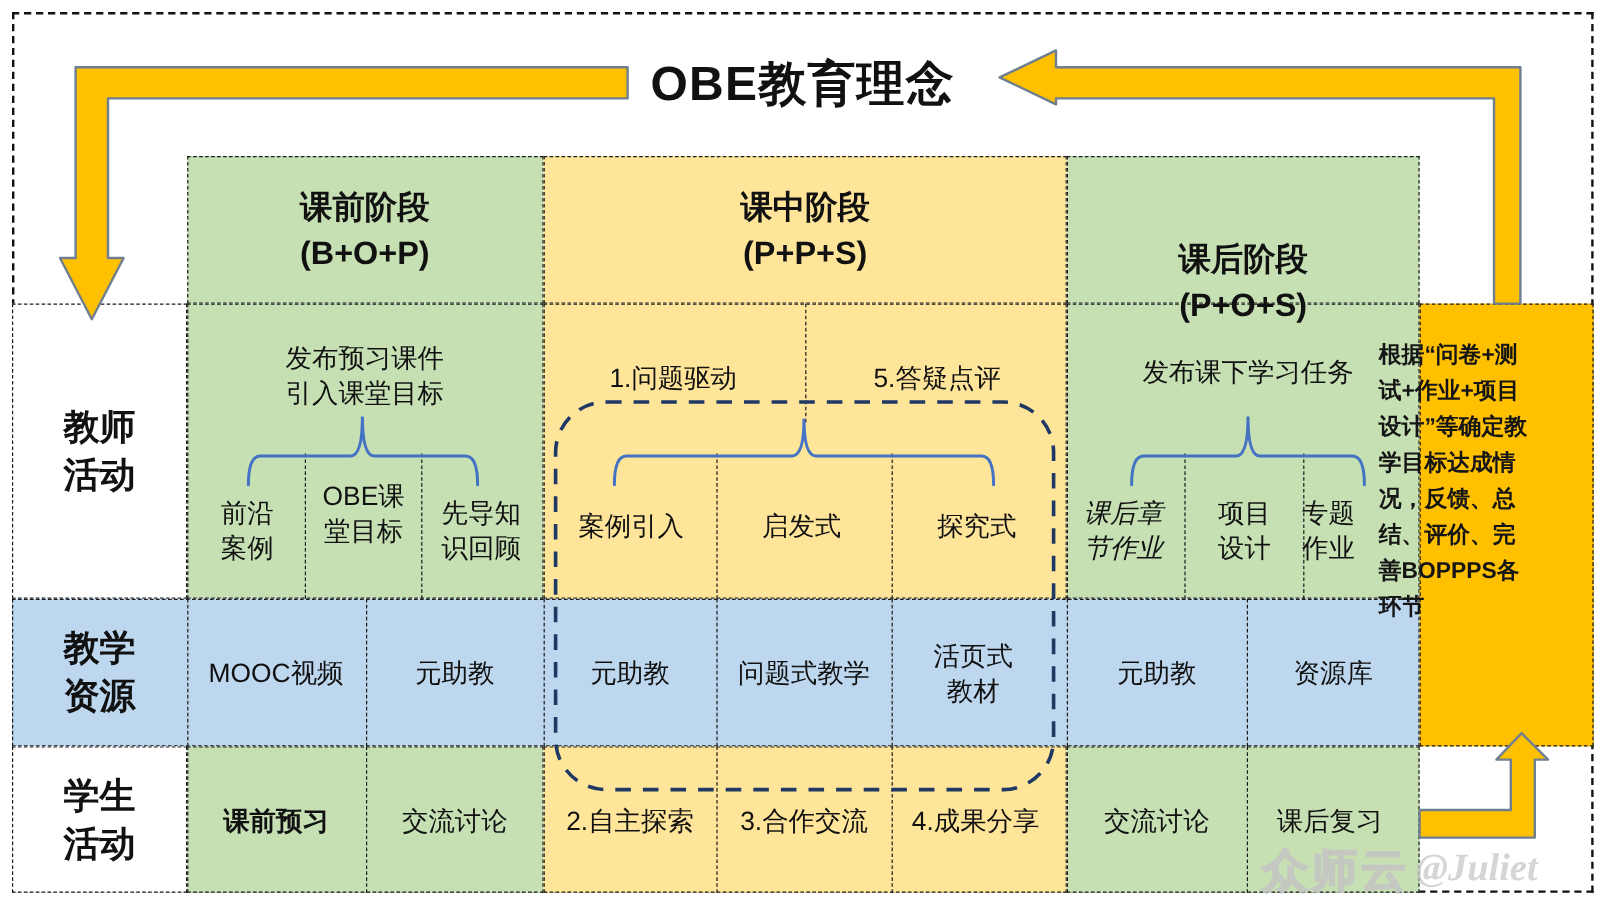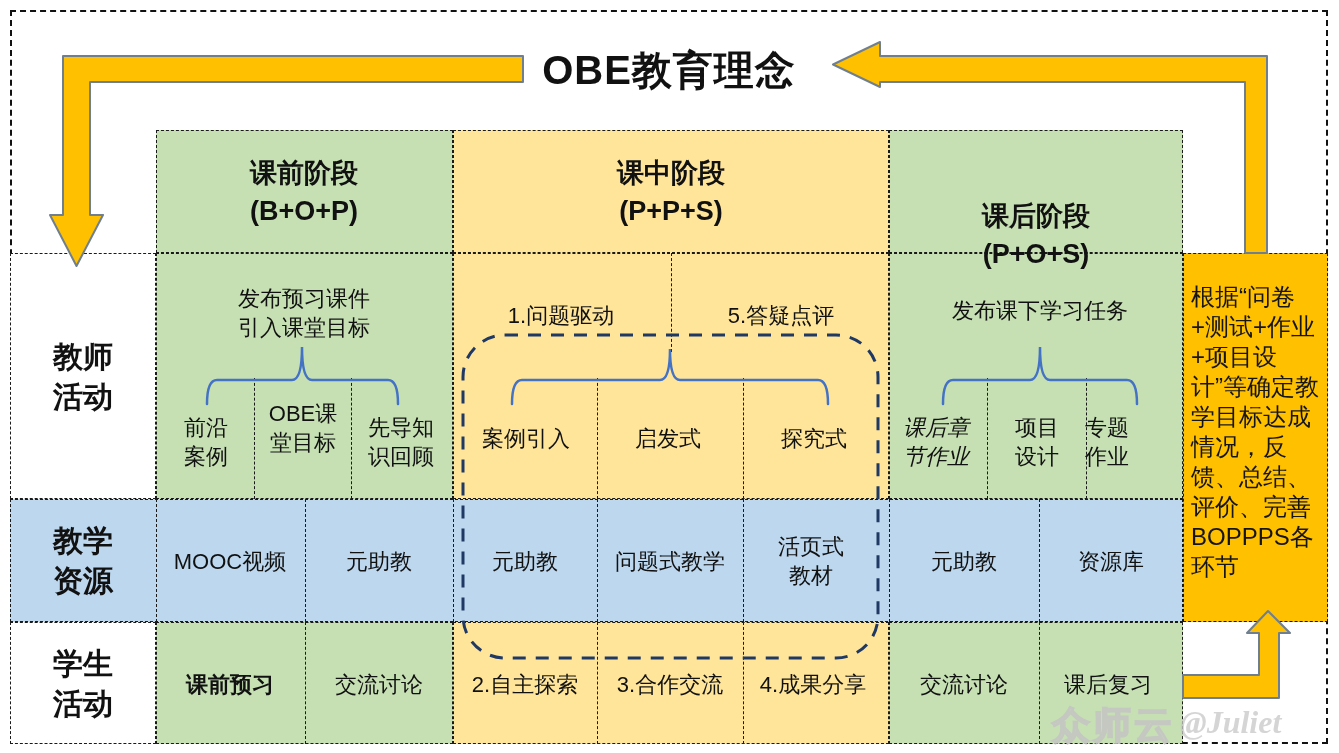--- a/index.html
+++ b/index.html
@@ -16,22 +16,22 @@
   .outer{position:absolute;left:10px;top:10px;width:1318px;height:734px;border:2px dashed #111;box-sizing:border-box;background:transparent;}
   .vsep{position:absolute;width:0;border-left:1.5px dashed #1a1a1a;}
   .txt{
     position:absolute;transform:translate(-50%,-50%);text-align:center;
     white-space:pre-line;line-height:29px;font-size:22px;z-index:10;
   }
   .title{font-size:40px;font-weight:bold;line-height:46px;letter-spacing:1px;}
   .header{font-size:27px;font-weight:bold;line-height:38px;}
   .rowlabel{font-size:30px;font-weight:bold;line-height:40px;}
   .panel-text{
-    position:absolute;left:1191px;top:282px;width:132px;z-index:10;
-    font-size:24px;line-height:30px;text-align:left;color:#151515;
+    position:absolute;left:1149px;top:282px;width:132px;z-index:10;
+    font-size:19px;line-height:30px;text-align:left;color:#151515;font-weight:bold;
   }
   svg.overlay{position:absolute;left:0;top:0;z-index:5;pointer-events:none;}
   .wm{position:absolute;z-index:20;color:#cccccc;opacity:0.85;}
   .wm-brand{left:1052px;top:700px;font-size:38px;font-weight:bold;letter-spacing:3px;
     color:rgba(205,205,205,0.55);-webkit-text-stroke:1.5px #c4c4c4;}
   .wm-author{left:1180px;top:704px;font-size:32px;font-weight:bold;font-style:italic;
     font-family:"Liberation Serif","DejaVu Serif",serif;color:rgba(200,200,200,0.9);}
 </style>
 </head>
 <body>

